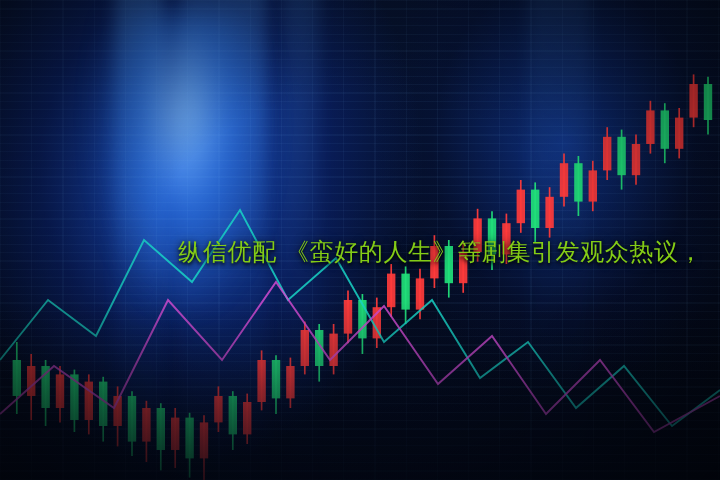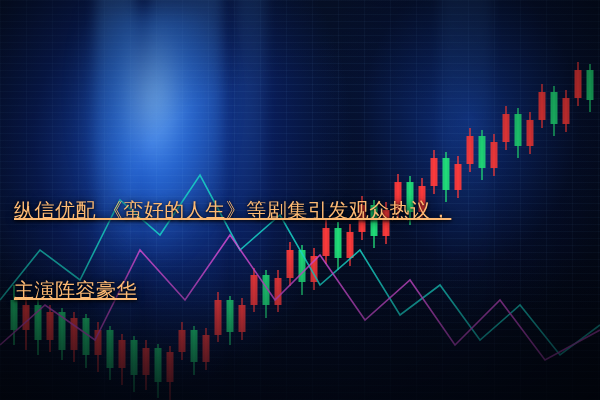--- a/index.html
+++ b/index.html
@@ -66,29 +66,28 @@
   }
   svg.chart {
     position: absolute;
     inset: 0;
   }
   
   .headline {
     position: absolute;
     left: 0; right: 0;
     top: 150px;
-    text-align: left;
-    color: #fdba74;
+    text-align: right;
+    color: #84cc16;
     font-size: 20px;
     line-height: 40px;
     letter-spacing: 0.5px;
     text-shadow: 0 0 8px rgba(0,0,0,0.85), 0 1px 3px rgba(0,0,0,0.9);
     padding: 0 14px;
     white-space: pre-line;
-    text-decoration: underline;
   }
 </style>
 </head>
 <body>
 
 <div id="stage">
   <div class="bg-base"></div>
   <div class="beam beam-1"></div>
   <div class="beam beam-2"></div>
   <div class="beam beam-3"></div>
@@ -202,15 +201,14 @@
         <polyline points="0,300 40,250 80,280 120,200 160,235 200,175 240,250 280,215 320,285 360,250 400,315 440,285 480,340 520,305 560,355 600,325" fill="none" stroke="#19d3c5" stroke-width="1.6" opacity="0.85"></polyline>
         <polyline points="0,345 45,305 95,340 140,250 185,300 230,235 275,300 320,255 365,320 410,280 455,345 500,300 545,360 600,330" fill="none" stroke="#d14bd1" stroke-width="1.6" opacity="0.85"></polyline>
       </g>
   </svg>
 
   <div class="bottom-haze"></div>
   <div class="bg-vignette"></div>
 
   <div class="headline">
     <span>纵信优配 《蛮好的人生》等剧集引发观众热议，</span><br>
-    <span>主演阵容豪华</span>
   </div>
 </div>
 
 </body></html>

